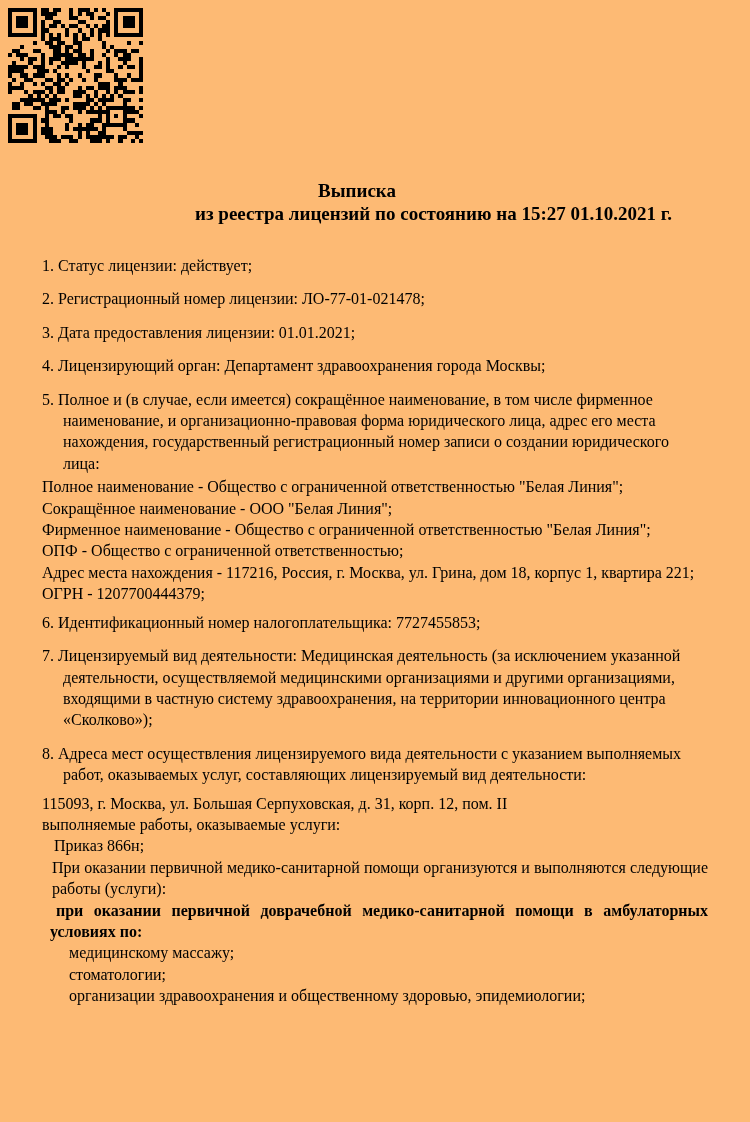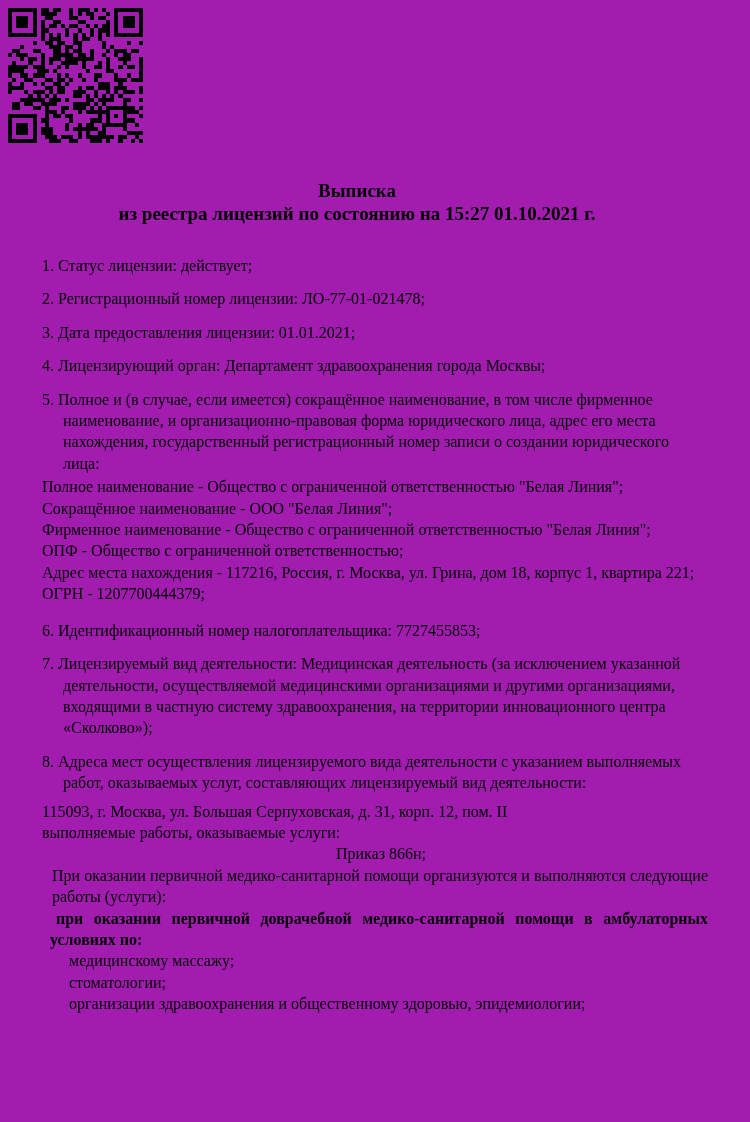--- a/index.html
+++ b/index.html
@@ -1,21 +1,21 @@
 <!DOCTYPE html>
 <html lang="ru"><head>
 <meta charset="utf-8">
 <style>
   html, body { margin: 0; padding: 0; }
   body { background: #ffffff; }
   .page {
     position: relative;
     width: 750px;
     height: 1122px;
-    background: #a21caf;
+    background: #fdba74;
     overflow: hidden;
     font-family: "Liberation Serif", "DejaVu Serif", serif;
     color: #000000;
   }
   .qr {
     position: absolute;
     top: 8px;
     left: 8px;
     width: 135px;
     height: 135px;
@@ -29,33 +29,33 @@
     line-height: 21.4px;
   }
   .doc-header { margin-right: 36px; }
   .title, .subtitle {
     font-size: 19px;
     line-height: 23px;
     font-weight: bold;
     text-align: center;
     margin: 0;
   }
-  .subtitle { margin-top: 13px; }
+  .subtitle { margin-top: 13px; text-align: right; }
   .clauses { margin-top: 30px; }
   .doc p { margin: 0; }
   p.clause {
     padding-left: 21px;
     text-indent: -21px;
     margin-bottom: 12px;
   }
   p.clause.tight { margin-bottom: 2px; }
   p.clause.pre-addr { margin-bottom: 7px; }
-  .entity-block { margin-bottom: 15px; }
+  .entity-block { margin-bottom: 7px; }
   .addr-block p { margin: 0; }
-  .ind-order { padding-left: 12px; text-align: center; }
+  .ind-order { padding-left: 12px; }
   .par-main { padding-left: 10px; text-align: justify; }
   .par-sub { padding-left: 8px; text-indent: 6px; text-align: justify; font-weight: bold; }
   .ind-svc { padding-left: 27px; }
 </style>
 </head>
 <body>
 
 <div class="page">
 
   <div class="qr" id="qr-container"><svg viewBox="0 0 33 33" width="135" height="135" shape-rendering="crispEdges" fill="#000000">

